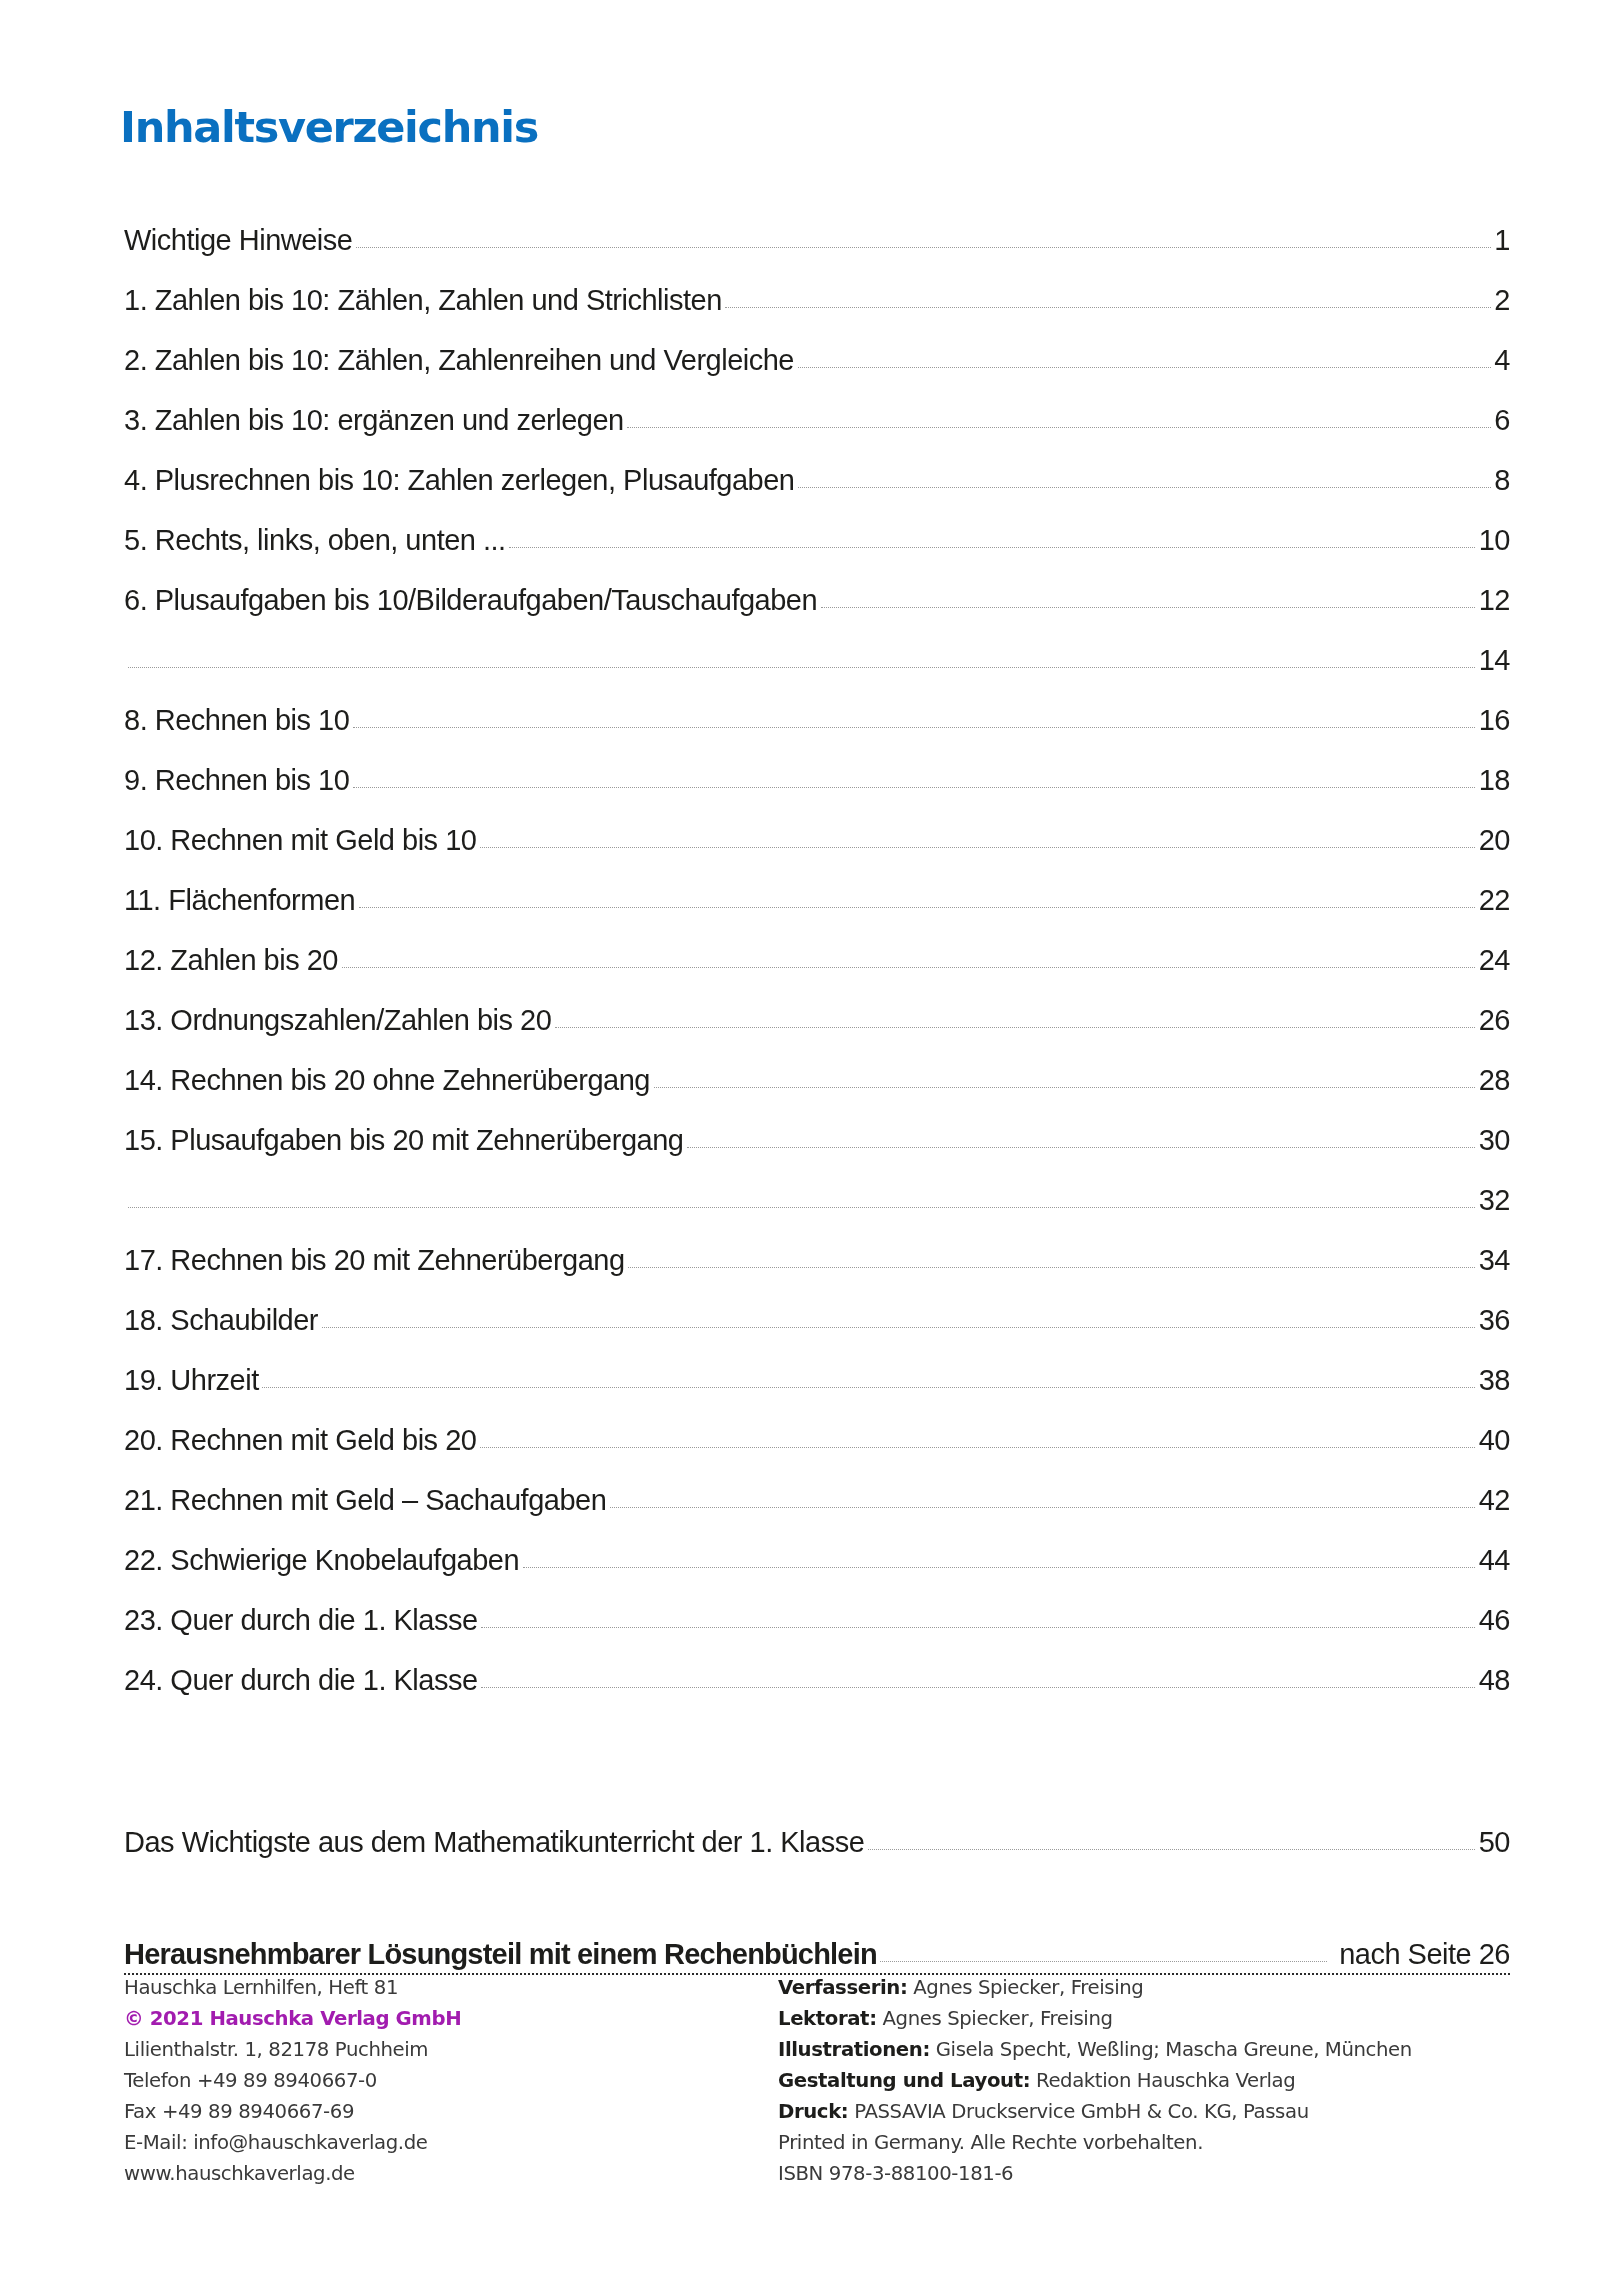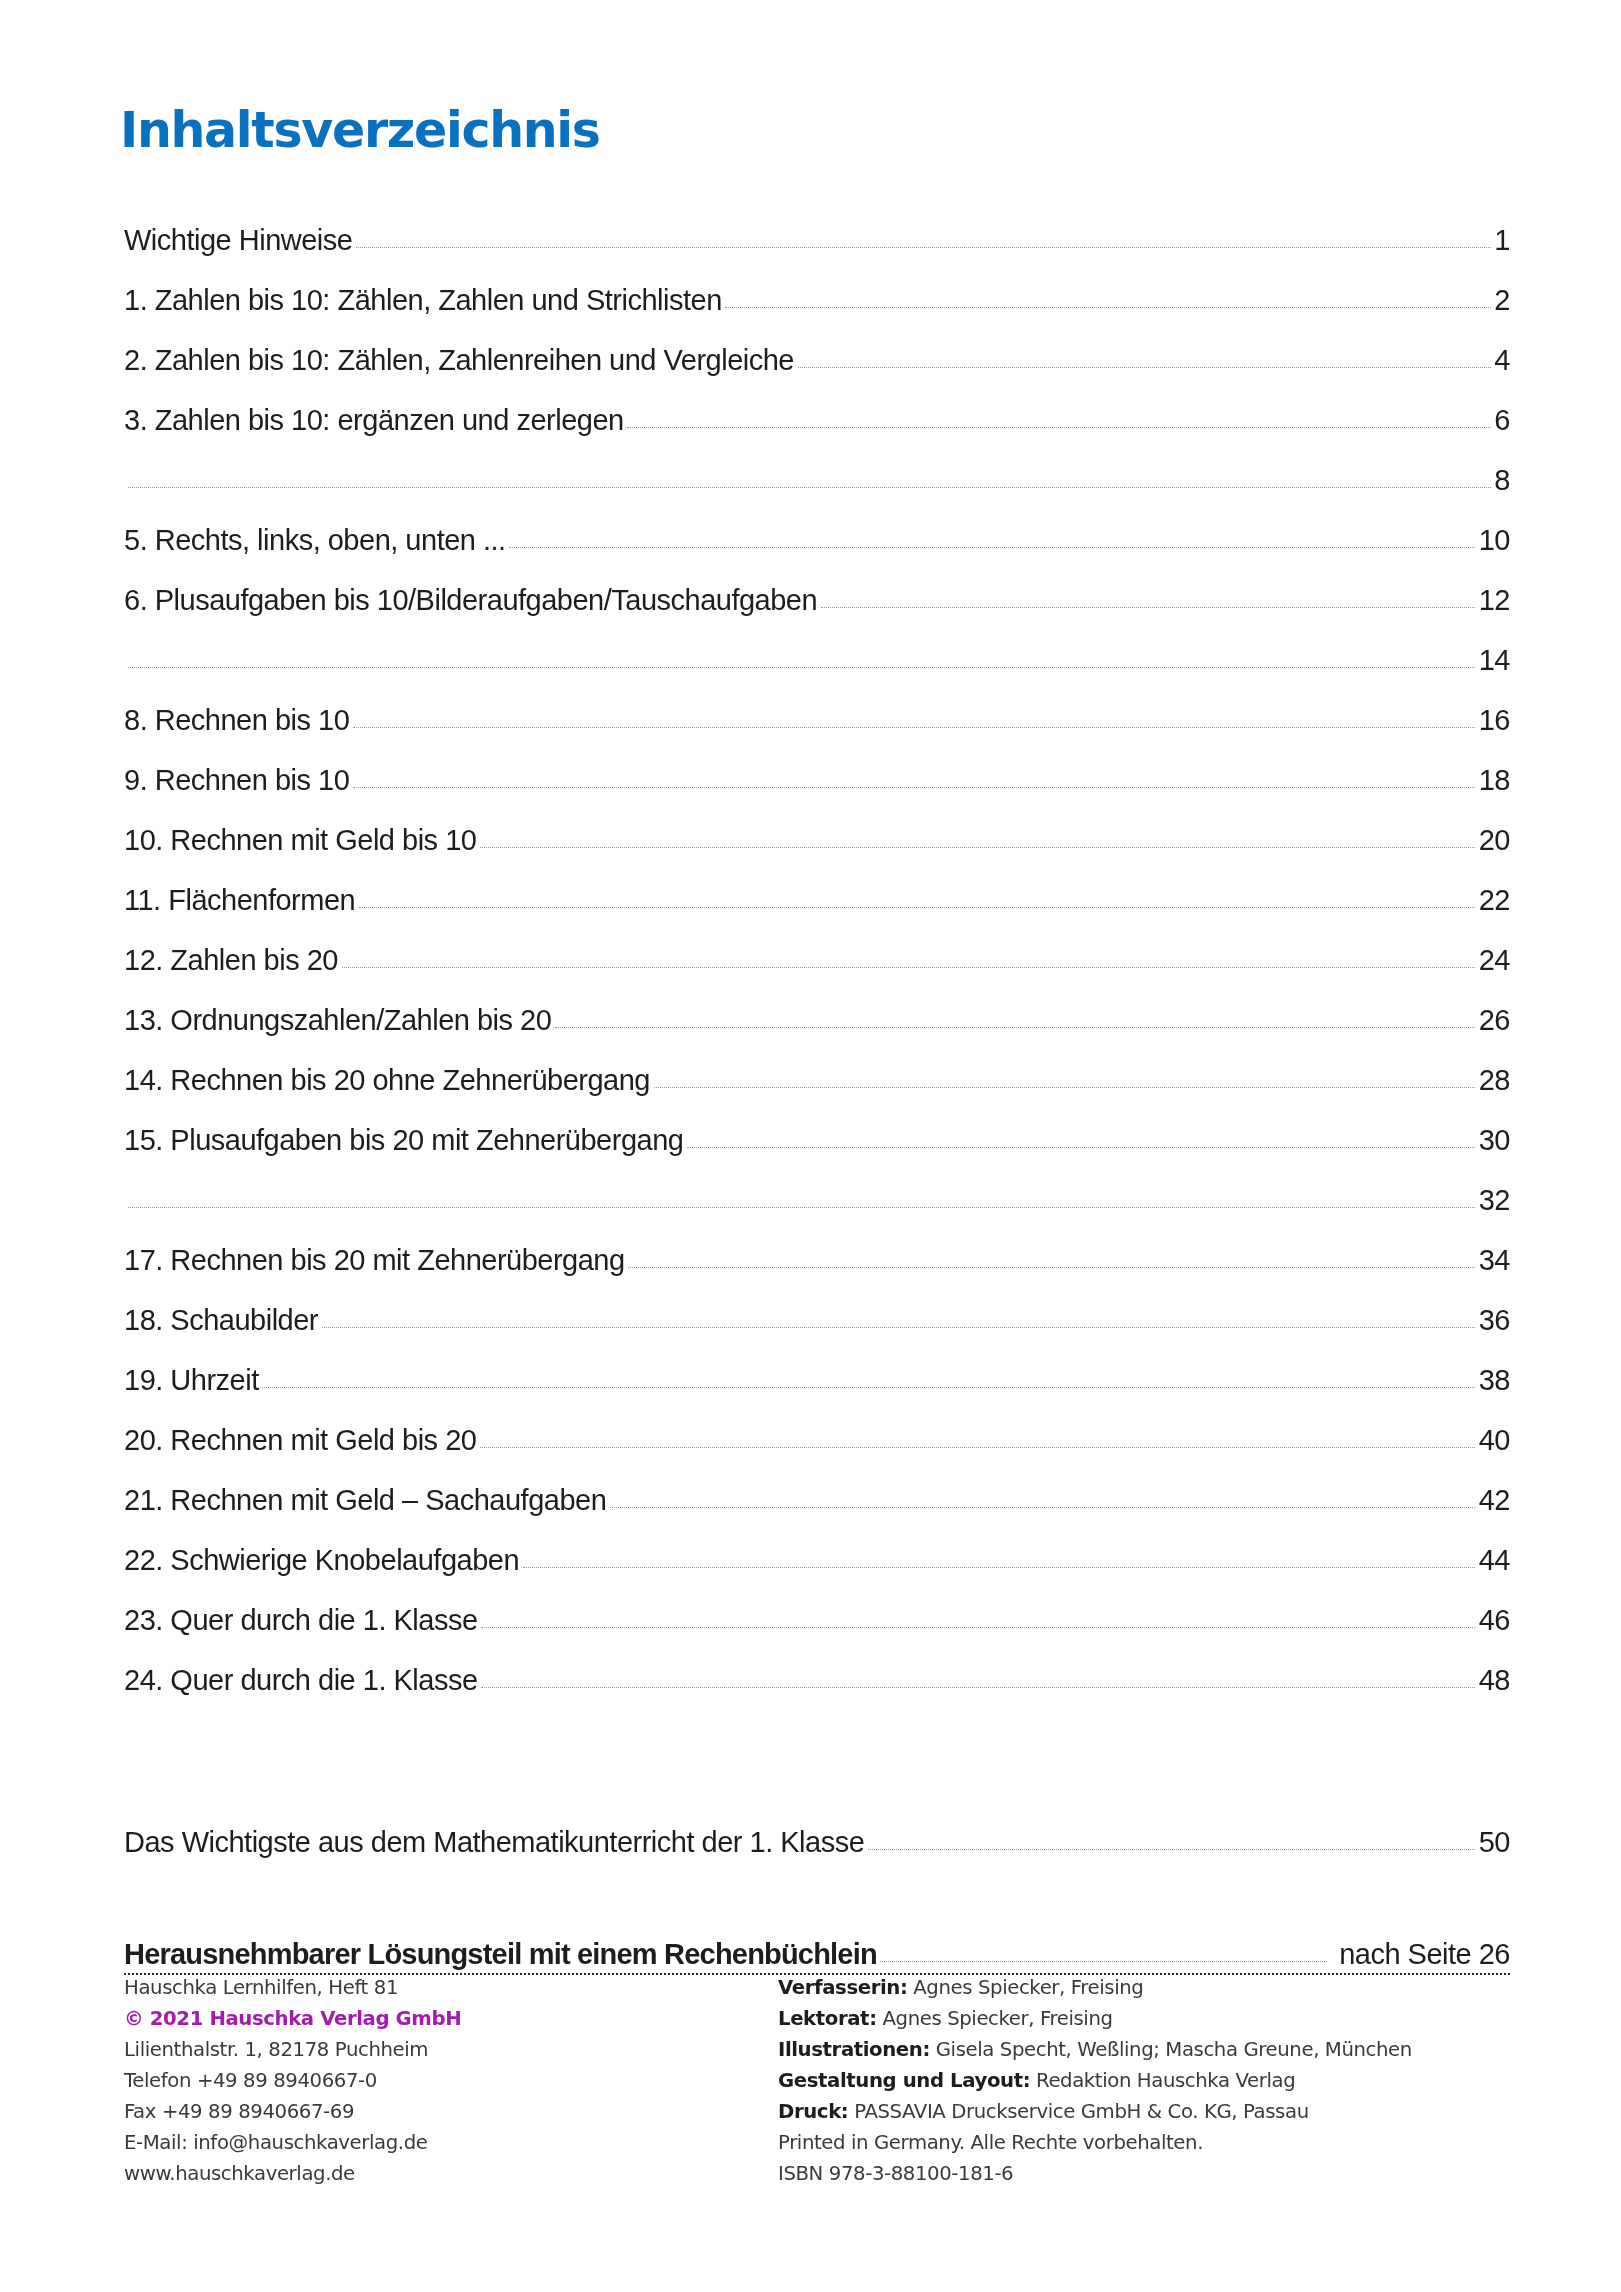--- a/index.html
+++ b/index.html
@@ -15,21 +15,21 @@
       font-family: "Liberation Sans", sans-serif;
       color: #1d1d1b;
     }
     .page-title {
       position: absolute;
       left: 120px;
       top: 106px;
       margin: 0;
       font-family: "DejaVu Sans", sans-serif;
       font-weight: bold;
-      font-size: 49px;
+      font-size: 43px;
       letter-spacing: -1.3px;
       color: #0a70c0;
       line-height: 1;
     }
     .toc {
       position: absolute;
       left: 124px;
       width: 1386px;
       top: 224px;
     }
@@ -114,20 +114,21 @@
       <span class="label">2. Zahlen bis 10: Zählen, Zahlenreihen und Vergleiche</span>
       <span class="leader"></span>
       <span class="page">4</span>
     </div>
   <div class="toc-row">
       <span class="label">3. Zahlen bis 10: ergänzen und zerlegen</span>
       <span class="leader"></span>
       <span class="page">6</span>
     </div>
   <div class="toc-row">
+      <span class="label">4. Plusrechnen bis 10: Zahlen zerlegen, Plusaufgaben</span>
       <span class="leader"></span>
       <span class="page">8</span>
     </div>
   <div class="toc-row">
       <span class="label">5. Rechts, links, oben, unten ...</span>
       <span class="leader"></span>
       <span class="page">10</span>
     </div>
   <div class="toc-row">
       <span class="label">6. Plusaufgaben bis 10/Bilderaufgaben/Tauschaufgaben</span>

